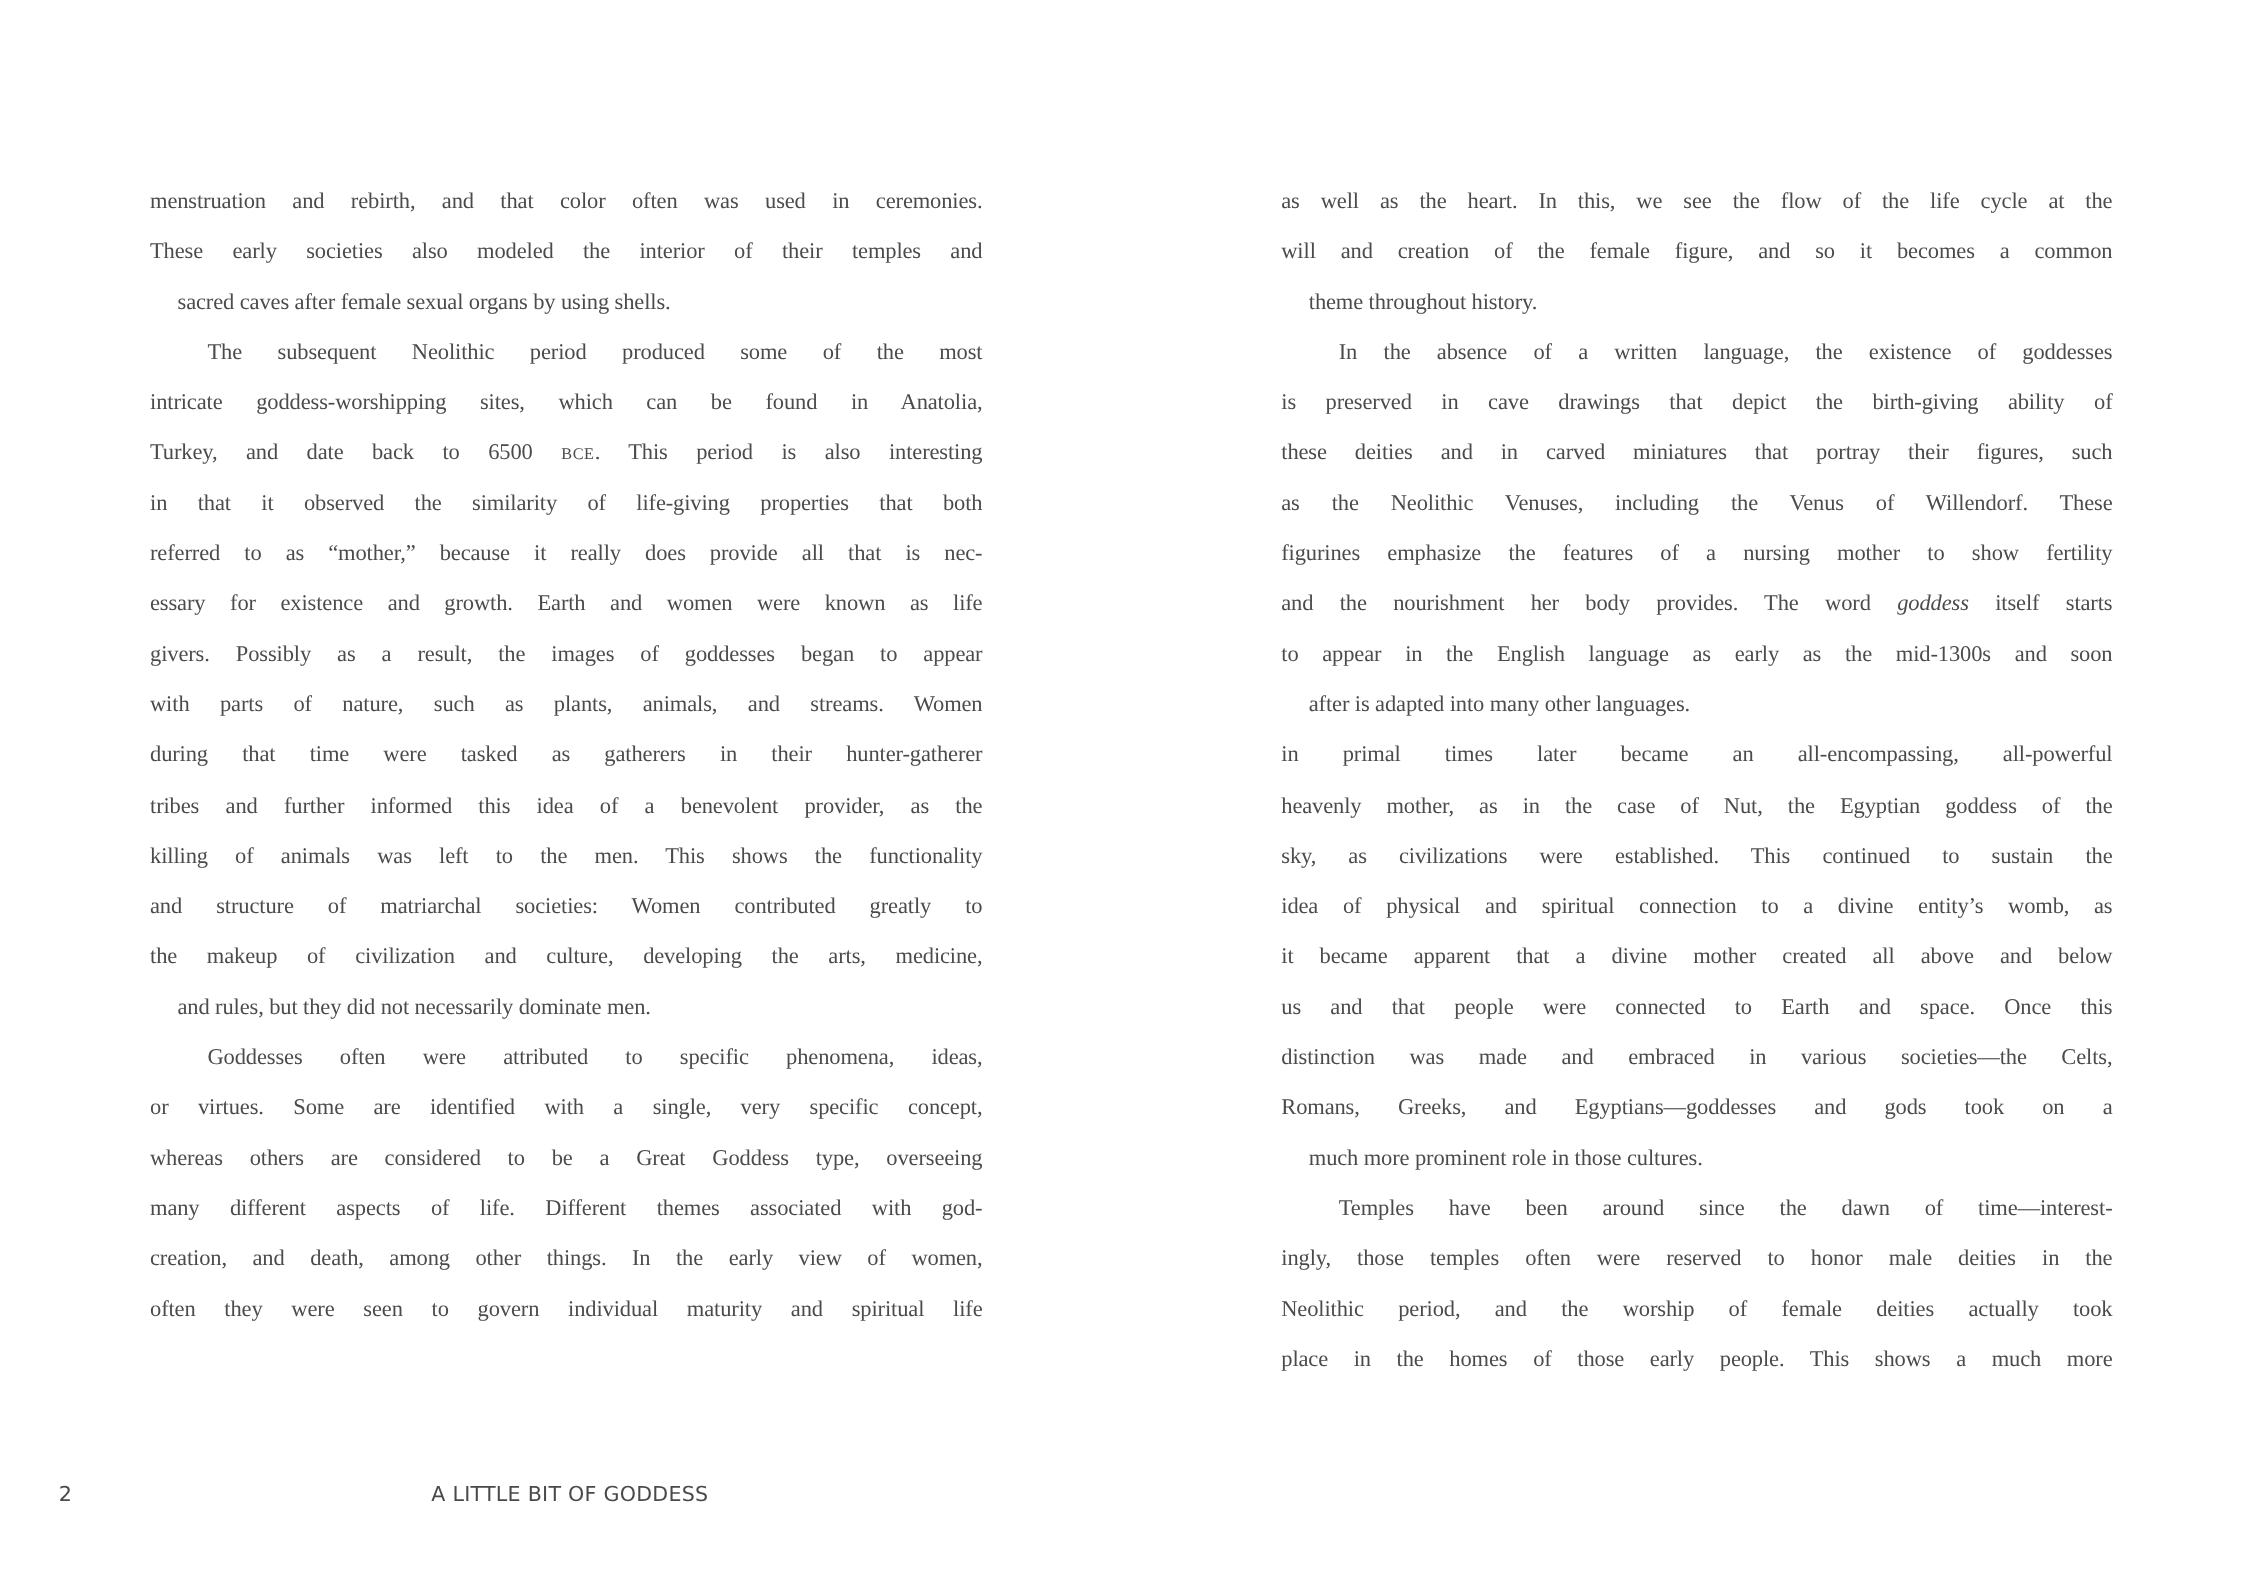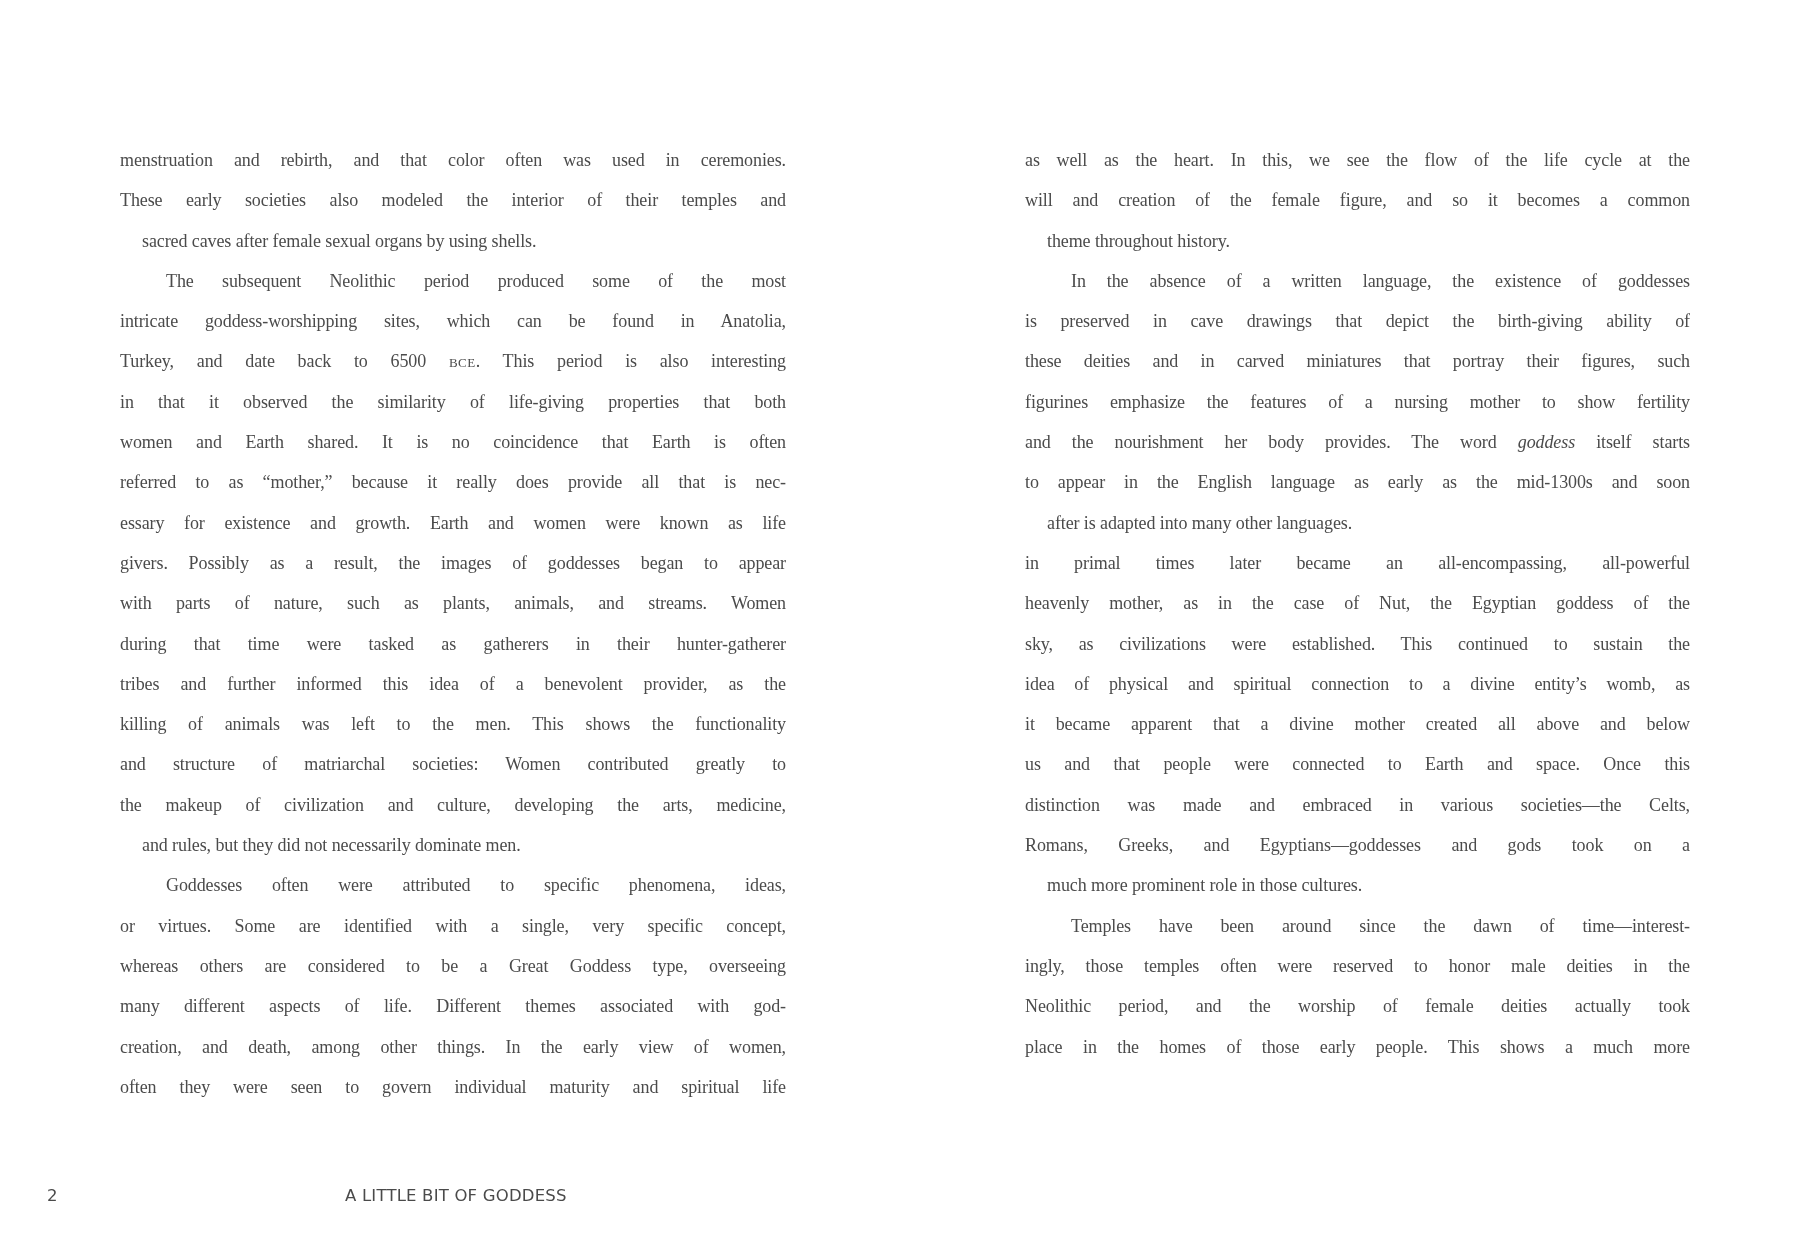--- a/index.html
+++ b/index.html
@@ -74,21 +74,20 @@
 
 <div class="page left">
   <div class="column" id="left-column">
       <span class="line">menstruation and rebirth, and that color often was used in ceremonies.</span>
       <span class="line">These early societies also modeled the interior of their temples and</span>
       <span class="line last">sacred caves after female sexual organs by using shells.</span>
       <span class="line indent">The subsequent Neolithic period produced some of the most</span>
       <span class="line">intricate goddess-worshipping sites, which can be found in Anatolia,</span>
       <span class="line"><span>Turkey, and date back to 6500 </span><span class="sc">BCE</span><span>. This period is also interesting</span></span>
       <span class="line">in that it observed the similarity of life-giving properties that both</span>
-      <span class="line">women and Earth shared. It is no coincidence that Earth is often</span>
       <span class="line">referred to as “mother,” because it really does provide all that is nec-</span>
       <span class="line">essary for existence and growth. Earth and women were known as life</span>
       <span class="line">givers. Possibly as a result, the images of goddesses began to appear</span>
       <span class="line">with parts of nature, such as plants, animals, and streams. Women</span>
       <span class="line">during that time were tasked as gatherers in their hunter-gatherer</span>
       <span class="line">tribes and further informed this idea of a benevolent provider, as the</span>
       <span class="line">killing of animals was left to the men. This shows the functionality</span>
       <span class="line">and structure of matriarchal societies: Women contributed greatly to</span>
       <span class="line">the makeup of civilization and culture, developing the arts, medicine,</span>
       <span class="line last">and rules, but they did not necessarily dominate men.</span>
@@ -104,20 +103,21 @@
 </div>
 
 <div class="page right">
   <div class="column" id="right-column">
       <span class="line">as well as the heart. In this, we see the flow of the life cycle at the</span>
       <span class="line">will and creation of the female figure, and so it becomes a common</span>
       <span class="line last">theme throughout history.</span>
       <span class="line indent">In the absence of a written language, the existence of goddesses</span>
       <span class="line">is preserved in cave drawings that depict the birth-giving ability of</span>
       <span class="line">these deities and in carved miniatures that portray their figures, such</span>
+      <span class="line">as the Neolithic Venuses, including the Venus of Willendorf. These</span>
       <span class="line">figurines emphasize the features of a nursing mother to show fertility</span>
       <span class="line"><span>and the nourishment her body provides. The word </span><span class="it">goddess</span><span> itself starts</span></span>
       <span class="line">to appear in the English language as early as the mid-1300s and soon</span>
       <span class="line last">after is adapted into many other languages.</span>
       <span class="line">in primal times later became an all-encompassing, all-powerful</span>
       <span class="line">heavenly mother, as in the case of Nut, the Egyptian goddess of the</span>
       <span class="line">sky, as civilizations were established. This continued to sustain the</span>
       <span class="line">idea of physical and spiritual connection to a divine entity’s womb, as</span>
       <span class="line">it became apparent that a divine mother created all above and below</span>
       <span class="line">us and that people were connected to Earth and space. Once this</span>

